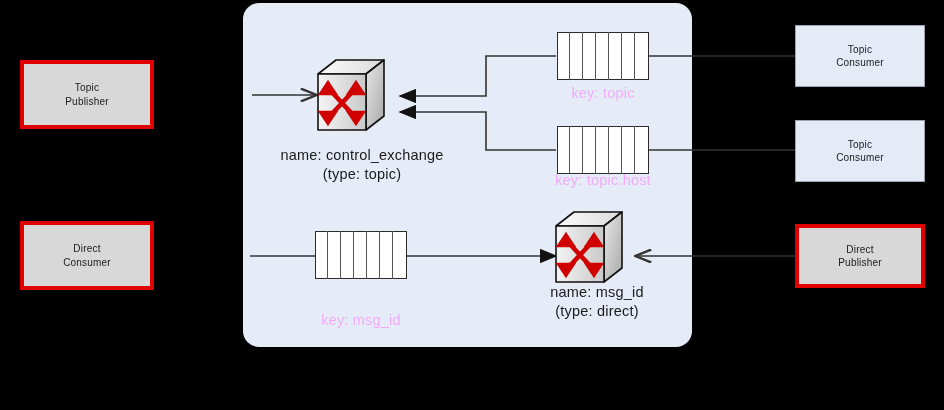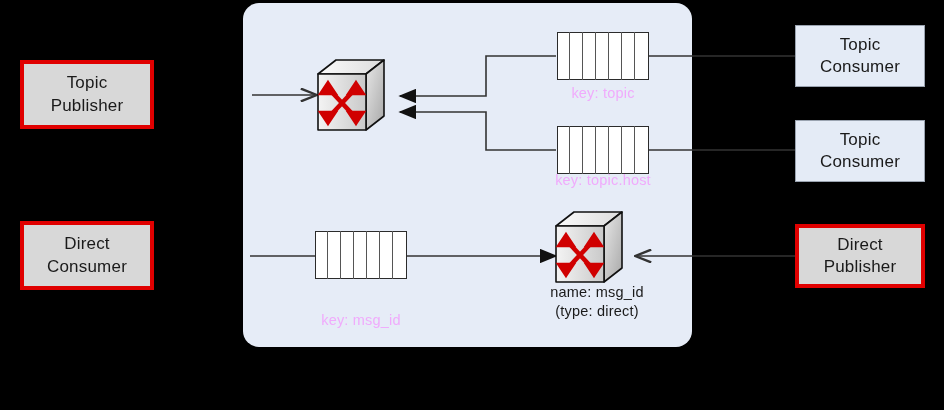--- a/index.html
+++ b/index.html
@@ -8,21 +8,21 @@
 
   #stage{position:absolute;left:0;top:0;width:944px;height:410px;background:#000;}
 
   
   .panel{position:absolute;left:243px;top:3px;width:449px;height:344px;
          background:#e6ecf7;border-radius:16px;}
 
   
   .endpoint{position:absolute;box-sizing:border-box;display:flex;
             align-items:center;justify-content:center;text-align:center;
-            font-size:17px;color:#1a1a1a;line-height:1.32;letter-spacing:.2px;}
+            font-size:10px;color:#1a1a1a;line-height:1.32;letter-spacing:.2px;}
   .endpoint .lbl{white-space:pre-line;}
   .ep-red{background:#d8d8d8;border:4px solid #e00000;}
   .ep-blue{background:#e4ebf6;border:1px solid #9aa3b0;}
 
   #ep-topic-publisher{left:20px;top:60px;width:134px;height:69px;}
   #ep-direct-consumer{left:20px;top:221px;width:134px;height:69px;}
   #ep-topic-consumer-1{left:795px;top:25px;width:130px;height:62px;}
   #ep-topic-consumer-2{left:795px;top:120px;width:130px;height:62px;}
   #ep-direct-publisher{left:795px;top:224px;width:130px;height:64px;}
 
@@ -172,20 +172,22 @@
       <g stroke="#d00000" stroke-width="4.6" fill="#d00000" stroke-linecap="butt">
         <path d="M13,30 L41,60" fill="none"></path>
         <path d="M41,30 L13,60" fill="none"></path>
         <path d="M13,26 L19,35 L7,35 z"></path>
         <path d="M41,26 L47,35 L35,35 z"></path>
         <path d="M13,64 L19,55 L7,55 z"></path>
         <path d="M41,64 L47,55 L35,55 z"></path>
       </g>
     </svg>
   </div>
+  <div class="xlabel" id="x-control-label">name: control_exchange
+(type: topic)</div>
 
   <div class="exchange" id="x-msgid">
     <svg viewBox="0 0 72 78" width="72" height="78">
       <defs>
         <linearGradient id="gFront2" x1="0" y1="0" x2="1" y2="0">
           <stop offset="0" stop-color="#f4f4f4"></stop>
             <stop offset="1" stop-color="#c9c9c9"></stop>
         </linearGradient>
         <linearGradient id="gSide2" x1="0" y1="0" x2="1" y2="1">
           <stop offset="0" stop-color="#e8e8e8"></stop>

